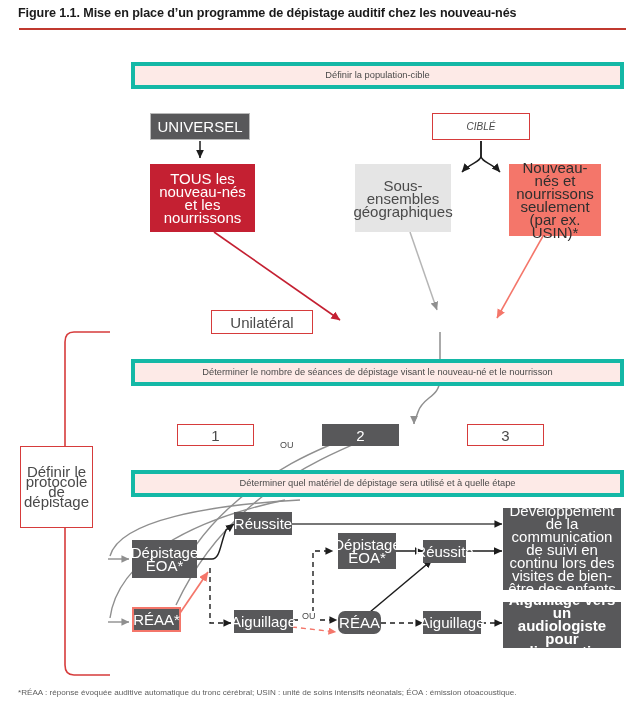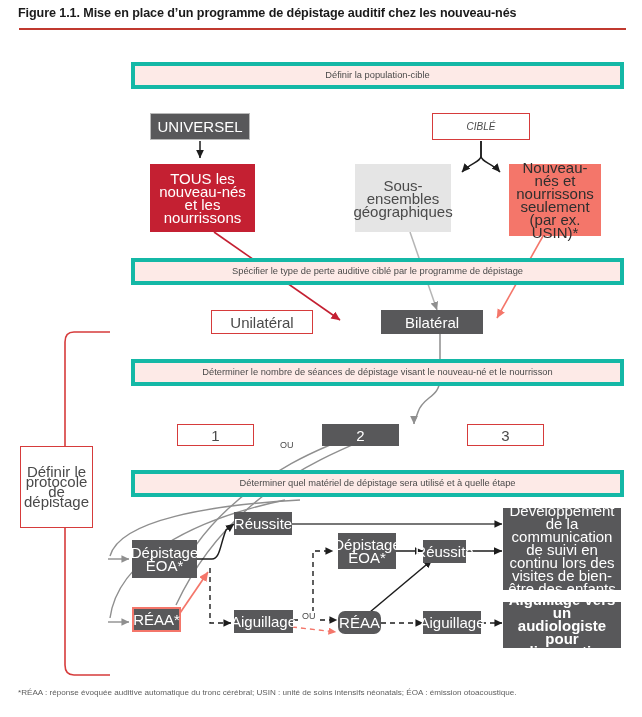--- a/index.html
+++ b/index.html
@@ -190,39 +190,37 @@
 
     <path d="M381,623 L423,623" stroke="#1d1d1d" stroke-width="1.4" fill="none" stroke-dasharray="5,4" marker-end="url(#arrDash)"></path>
 
     <path d="M481,623 L502,623" stroke="#1d1d1d" stroke-width="1.4" fill="none" stroke-dasharray="5,4" marker-end="url(#arrDash)"></path>
 
     <path d="M110,332 L74,332 C68,332 65,336 65,342 L65,665 C65,671 68,675 74,675 L110,675" stroke="#d63b3b" stroke-width="1.6" fill="none"></path>
   </svg>
 
   <div class="node band" style="left:131px; top:62px; width:493px; height:27px;">Définir la population-cible</div>
 
-  <div class="node band" style="left:131px; top:258px; width:493px; height:27px;">Spécifier le type de perte auditive ciblé par le programme de dépistage</div>
 
   <div class="node band" style="left:131px; top:359px; width:493px; height:27px;">Déterminer le nombre de séances de dépistage visant le nouveau-né et le nourrisson</div>
 
   <div class="node band" style="left:131px; top:470px; width:493px; height:27px;">Déterminer quel matériel de dépistage sera utilisé et à quelle étape</div>
 
   <div class="node grey grey-b" style="left:150px; top:113px; width:100px; height:27px; font-size:15px;">UNIVERSEL</div>
 
   <div class="node outline-red" style="left:432px; top:113px; width:98px; height:27px; font-size:10px;font-style:italic;">CIBLÉ</div>
 
   <div class="node darkred" style="left:150px; top:164px; width:105px; height:68px;">TOUS les nouveau-nés et les nourrissons</div>
 
   <div class="node lightgrey" style="left:355px; top:164px; width:96px; height:68px;">Sous-ensembles géographiques</div>
 
   <div class="node salmon" style="left:509px; top:164px; width:92px; height:72px;">Nouveau-nés et nourrissons seulement (par ex. USIN)*</div>
 
   <div class="node outline-red" style="left:211px; top:310px; width:102px; height:24px;">Unilatéral</div>
 
-  <div class="node grey" style="left:381px; top:310px; width:102px; height:24px;">Bilatéral</div>
 
   <div class="node outline-red" style="left:177px; top:424px; width:77px; height:22px;">1</div>
 
   <div class="node grey" style="left:322px; top:424px; width:77px; height:22px;">2</div>
 
   <div class="node outline-red" style="left:467px; top:424px; width:77px; height:22px;">3</div>
 
   <div class="ou-label" style="left:278px; top:440px;">OU</div>
 
   <div class="node outline-red" style="left:20px; top:446px; width:73px; height:82px; line-height:10px;">Définir le protocole de dépistage</div>

